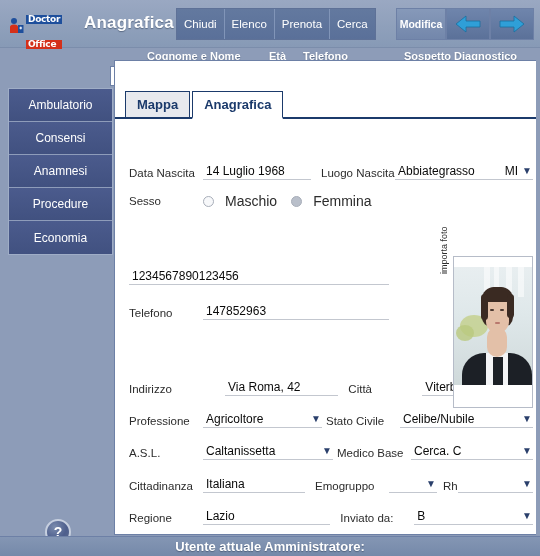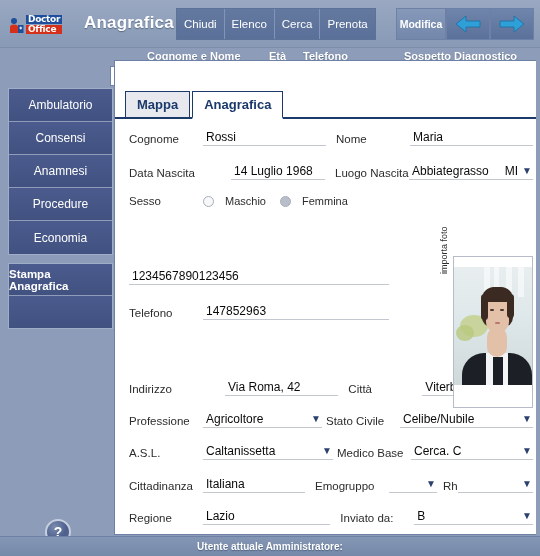--- a/index.html
+++ b/index.html
@@ -32,21 +32,21 @@
   .logo-words { position: absolute; left: 17px; top: 0px; }
   .logo-doctor, .logo-office {
     display: block;
     font-size: 9px; font-weight: bold;
     letter-spacing: -0.3px;
     line-height: 9px;
     padding: 0px 2px;
     color: #ffffff;
     font-family: "DejaVu Sans", sans-serif;
   }
-  .logo-doctor { background: #1e4f9c; margin-bottom: 1px; }
+  .logo-doctor { background: #1e4f9c; margin-bottom: 16px; }
   .logo-office { background: #d4301a; }
 
   #app-title {
     position: absolute; left: 84px; top: 13px;
     color: #ffffff;
     font-size: 17px;
     font-weight: bold;
     letter-spacing: 0.2px;
     text-shadow: 0 1px 1px rgba(40,55,80,0.5);
   }
@@ -274,21 +274,21 @@
 
   
   .radio-wrap { display: flex; align-items: center; gap: 4px; margin-right: 14px; }
   .radio {
     width: 11px; height: 11px; border-radius: 50%;
     border: 1px solid #a8aeb9;
     background: #f7f8fa;
     cursor: pointer;
   }
   .radio.sel { background: #b9bfca; }
-  .radio-label { font-size: 11px; color: #2c2c2c; padding-left: 7px; }
+  .radio-label { font-size: 14px; color: #2c2c2c; padding-left: 7px; }
 
   
   #photo-block {
     position: absolute;
     left: 334px; top: 137px;
     width: 84px; height: 152px;
   }
   #photo-import-label {
     position: absolute;
     left: -10px; top: 18px;
@@ -335,21 +335,21 @@
 
   
   #statusbar {
     position: absolute; left: 0; top: 536px;
     width: 540px; height: 20px;
     background: linear-gradient(to bottom, #8496b4 0%, #7589a9 100%);
     border-top: 1px solid #6d80a6;
     display: flex; align-items: center; justify-content: center;
     gap: 14px;
     color: #ffffff;
-    font-size: 10px;
+    font-size: 13px;
     font-weight: bold;
     text-shadow: 0 1px 1px rgba(40,55,80,0.5);
   }
   #status-user { }
   #status-datetime { }
   #panel-right-edge {
     position: absolute; right: 0; top: 60px;
     width: 4px; height: 476px;
     background: #8d9cb8;
   }
@@ -371,22 +371,22 @@
       <span class="logo-doctor">Doctor</span>
       <span class="logo-office">Office</span>
     </div>
   </div>
 
   <div id="app-title">Anagrafica</div>
 
   <div class="topbtn-group" id="topbtn-group-left">
     <div class="topbtn">Chiudi</div>
     <div class="topbtn">Elenco</div>
+    <div class="topbtn">Prenota</div>
     <div class="topbtn">Cerca</div>
-    <div class="topbtn">Prenota</div>
   </div>
 
   <div class="topbtn-group" id="topbtn-group-right">
     <div class="navbtn" id="btn-modifica">Modifica</div>
     <div class="navbtn" id="btn-prev">
       <svg class="arrow-svg" width="26" height="18" viewBox="0 0 26 18">
         <path d="M11 1 L11 6 L25 6 L25 12 L11 12 L11 17 L1 9 Z" fill="#2f9fd8" stroke="#1b6f9e" stroke-width="0.8"></path>
       </svg>
     </div>
     <div class="navbtn" id="btn-next">
@@ -416,48 +416,37 @@
 </div>
 
 <div id="sidebar">
   <div class="side-group">
     <div class="side-item">Ambulatorio</div>
     <div class="side-item">Consensi</div>
     <div class="side-item">Anamnesi</div>
     <div class="side-item">Procedure</div>
     <div class="side-item">Economia</div>
   </div>
-  <div class="side-group" id="side-group-print">
-    <div class="side-item" id="side-item-stampa">Stampa Anagrafica</div>
-    <div id="side-item-empty"></div>
-  </div>
 </div>
 
 <div id="help-button">?</div>
 
 <div id="main-panel">
 
   <div id="tabbar">
     <div class="tab">Mappa</div>
     <div class="tab active">Anagrafica</div>
   </div>
 
   <div id="form-area">
 
-    <div class="frow" style="top:6px;">
-      <span class="flabel lbl-w1">Cognome</span>
-      <span class="fvalue" style="max-width:130px;">Rossi</span>
-      <span class="gap-mid"></span>
-      <span class="flabel lbl-w2">Nome</span>
-      <span class="fvalue">Maria</span>
-    </div>
 
     <div class="frow" style="top:40px;">
       <span class="flabel lbl-w1">Data Nascita</span>
-      <span class="fvalue" style="max-width:130px;margin-left:28px;">14 Luglio 1968</span>
+      <span class="fvalue" style="max-width:130px;">14 Luglio 1968</span>
       <span class="gap-mid"></span>
       <span class="flabel lbl-w2">Luogo Nascita</span>
       <span class="fvalue">Abbiategrasso</span>
       <span class="fvalue" style="flex:0 0 20px;text-align:center;padding-right:2px;">MI</span>
       <span class="caret">▼</span>
     </div>
 
     <div class="frow" style="top:74px;height:16px;align-items:center;">
       <span class="flabel lbl-w1">Sesso</span>
       <span class="radio-wrap">

